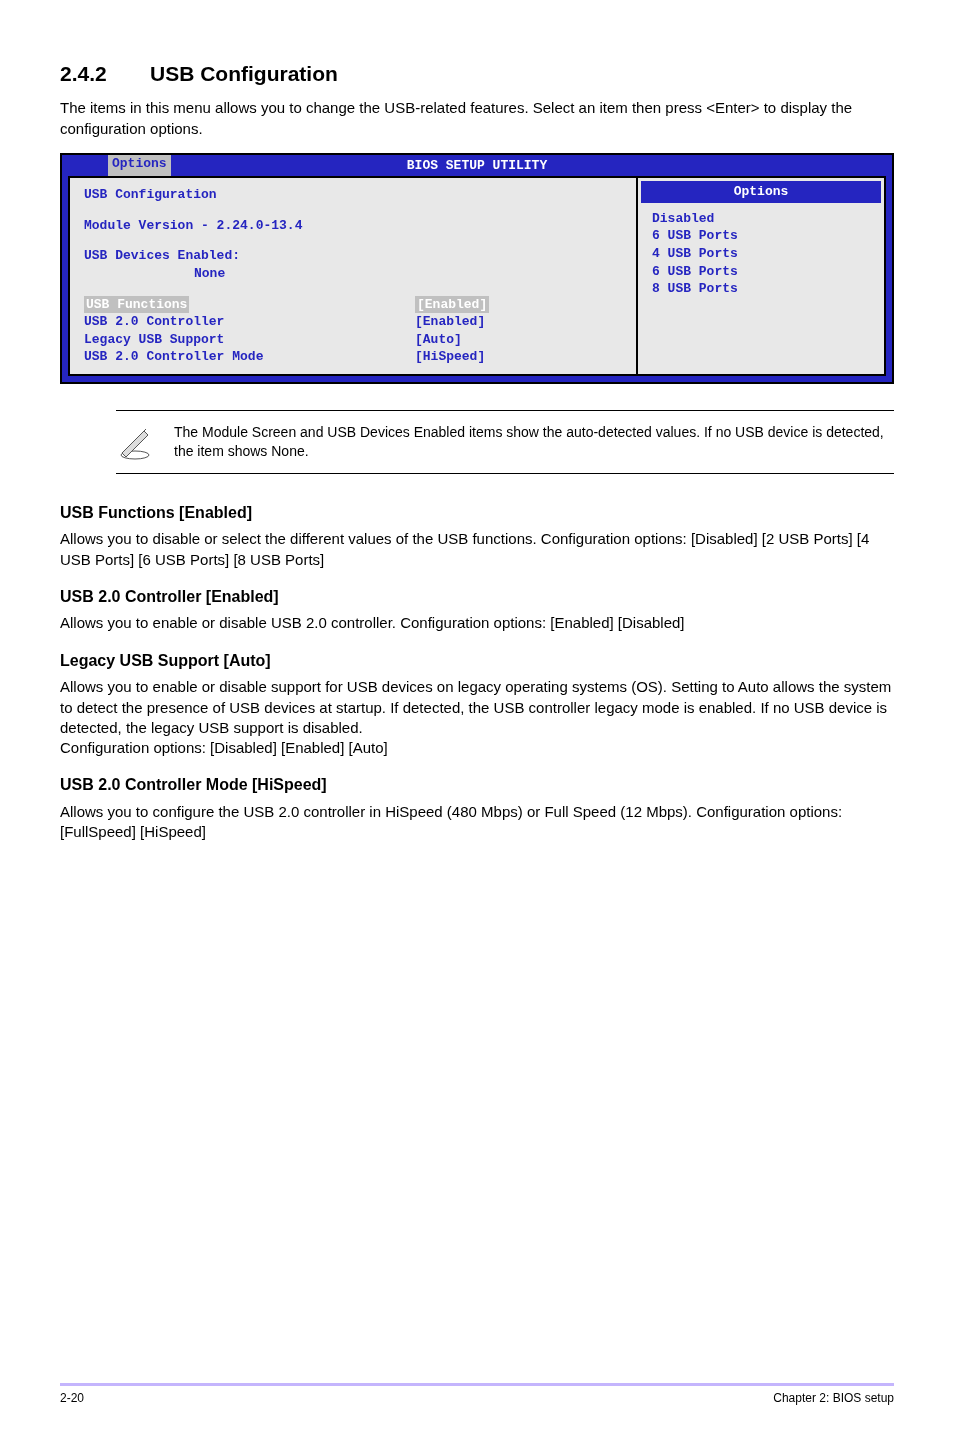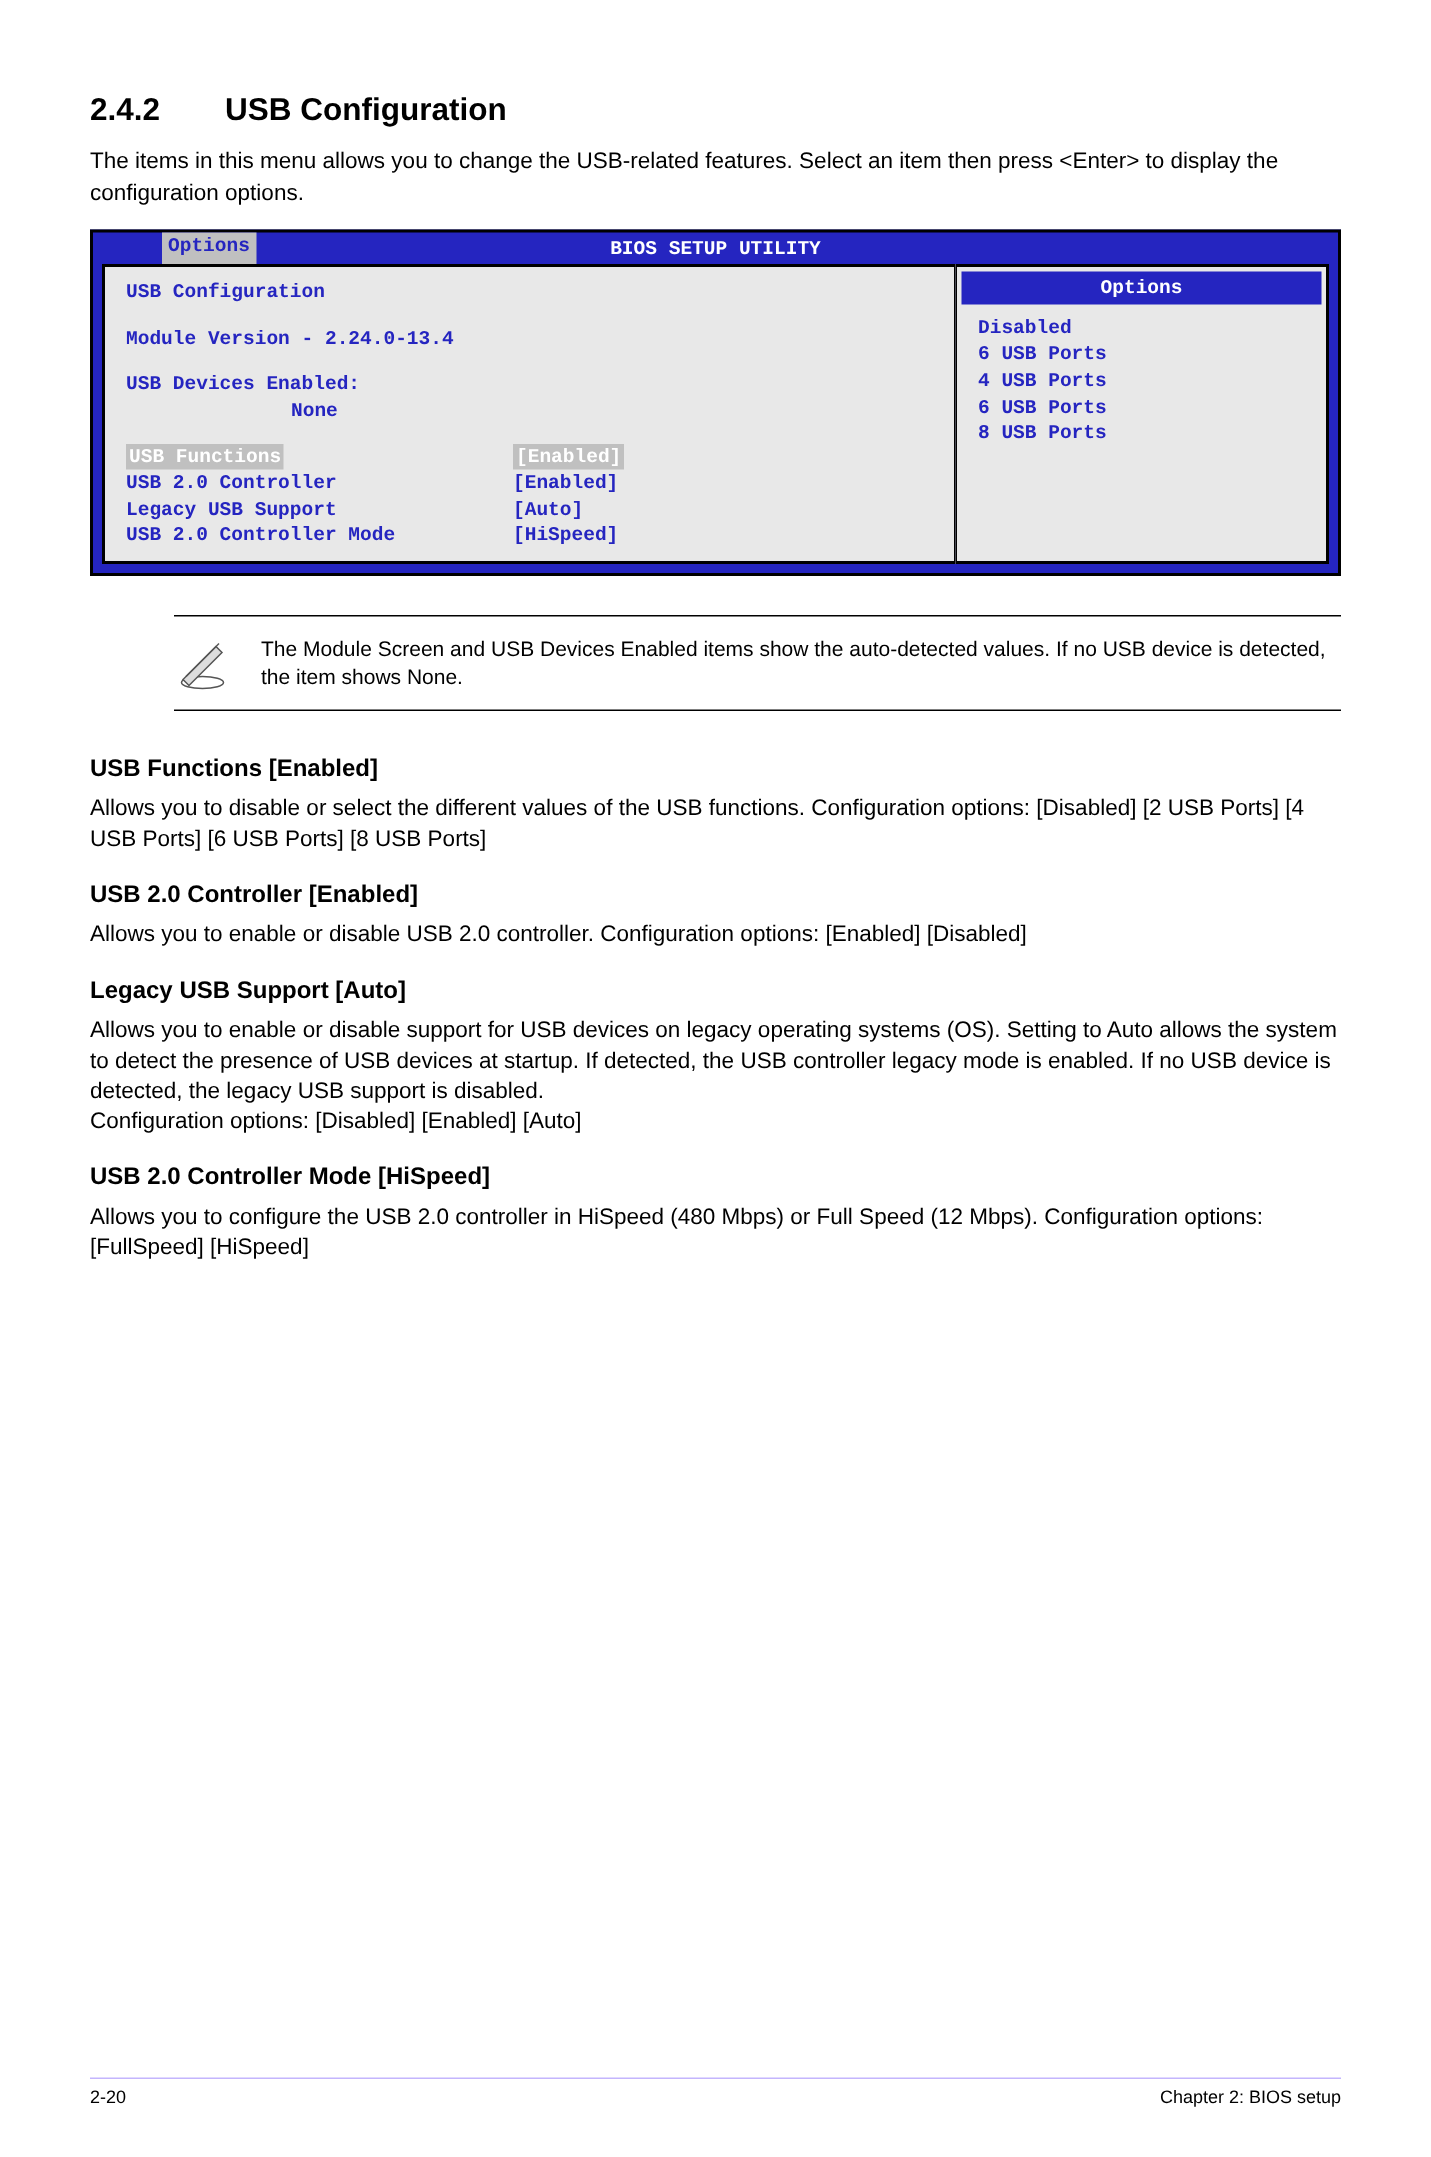--- a/index.html
+++ b/index.html
@@ -83,21 +83,21 @@
     flex: 1;
   }
   .bios-right-nav {
     color: #2525c0;
     padding: 2px 14px 0 14px;
     line-height: 1.35;
   }
   .bios-left .row {
     display: flex;
   }
-  .bios-left .lbl { width: 258px; }
+  .bios-left .lbl { width: 331px; }
   .bios-left .val { }
   .bios-left .hl {
     background: #c0c0c0;
     color: #fff;
     display: inline-block;
     padding: 0 2px;
   }
   .bios-left .spacer { height: 13px; }
   .none-indent { padding-left: 110px; }
   .note-row {
@@ -121,21 +121,21 @@
   h3.sub {
     font-size: 16px;
     font-weight: bold;
     margin: 16px 0 4px 0;
   }
   .footer {
     position: absolute;
     bottom: 32px;
     left: 60px;
     right: 60px;
-    border-top: 1px solid #c4b5fd;
+    border-top: 3px solid #c4b5fd;
     padding-top: 4px;
     font-size: 12px;
     display: flex;
     justify-content: space-between;
   }
 </style>
 </head>
 <body>
 
 <h2 class="section-title">

